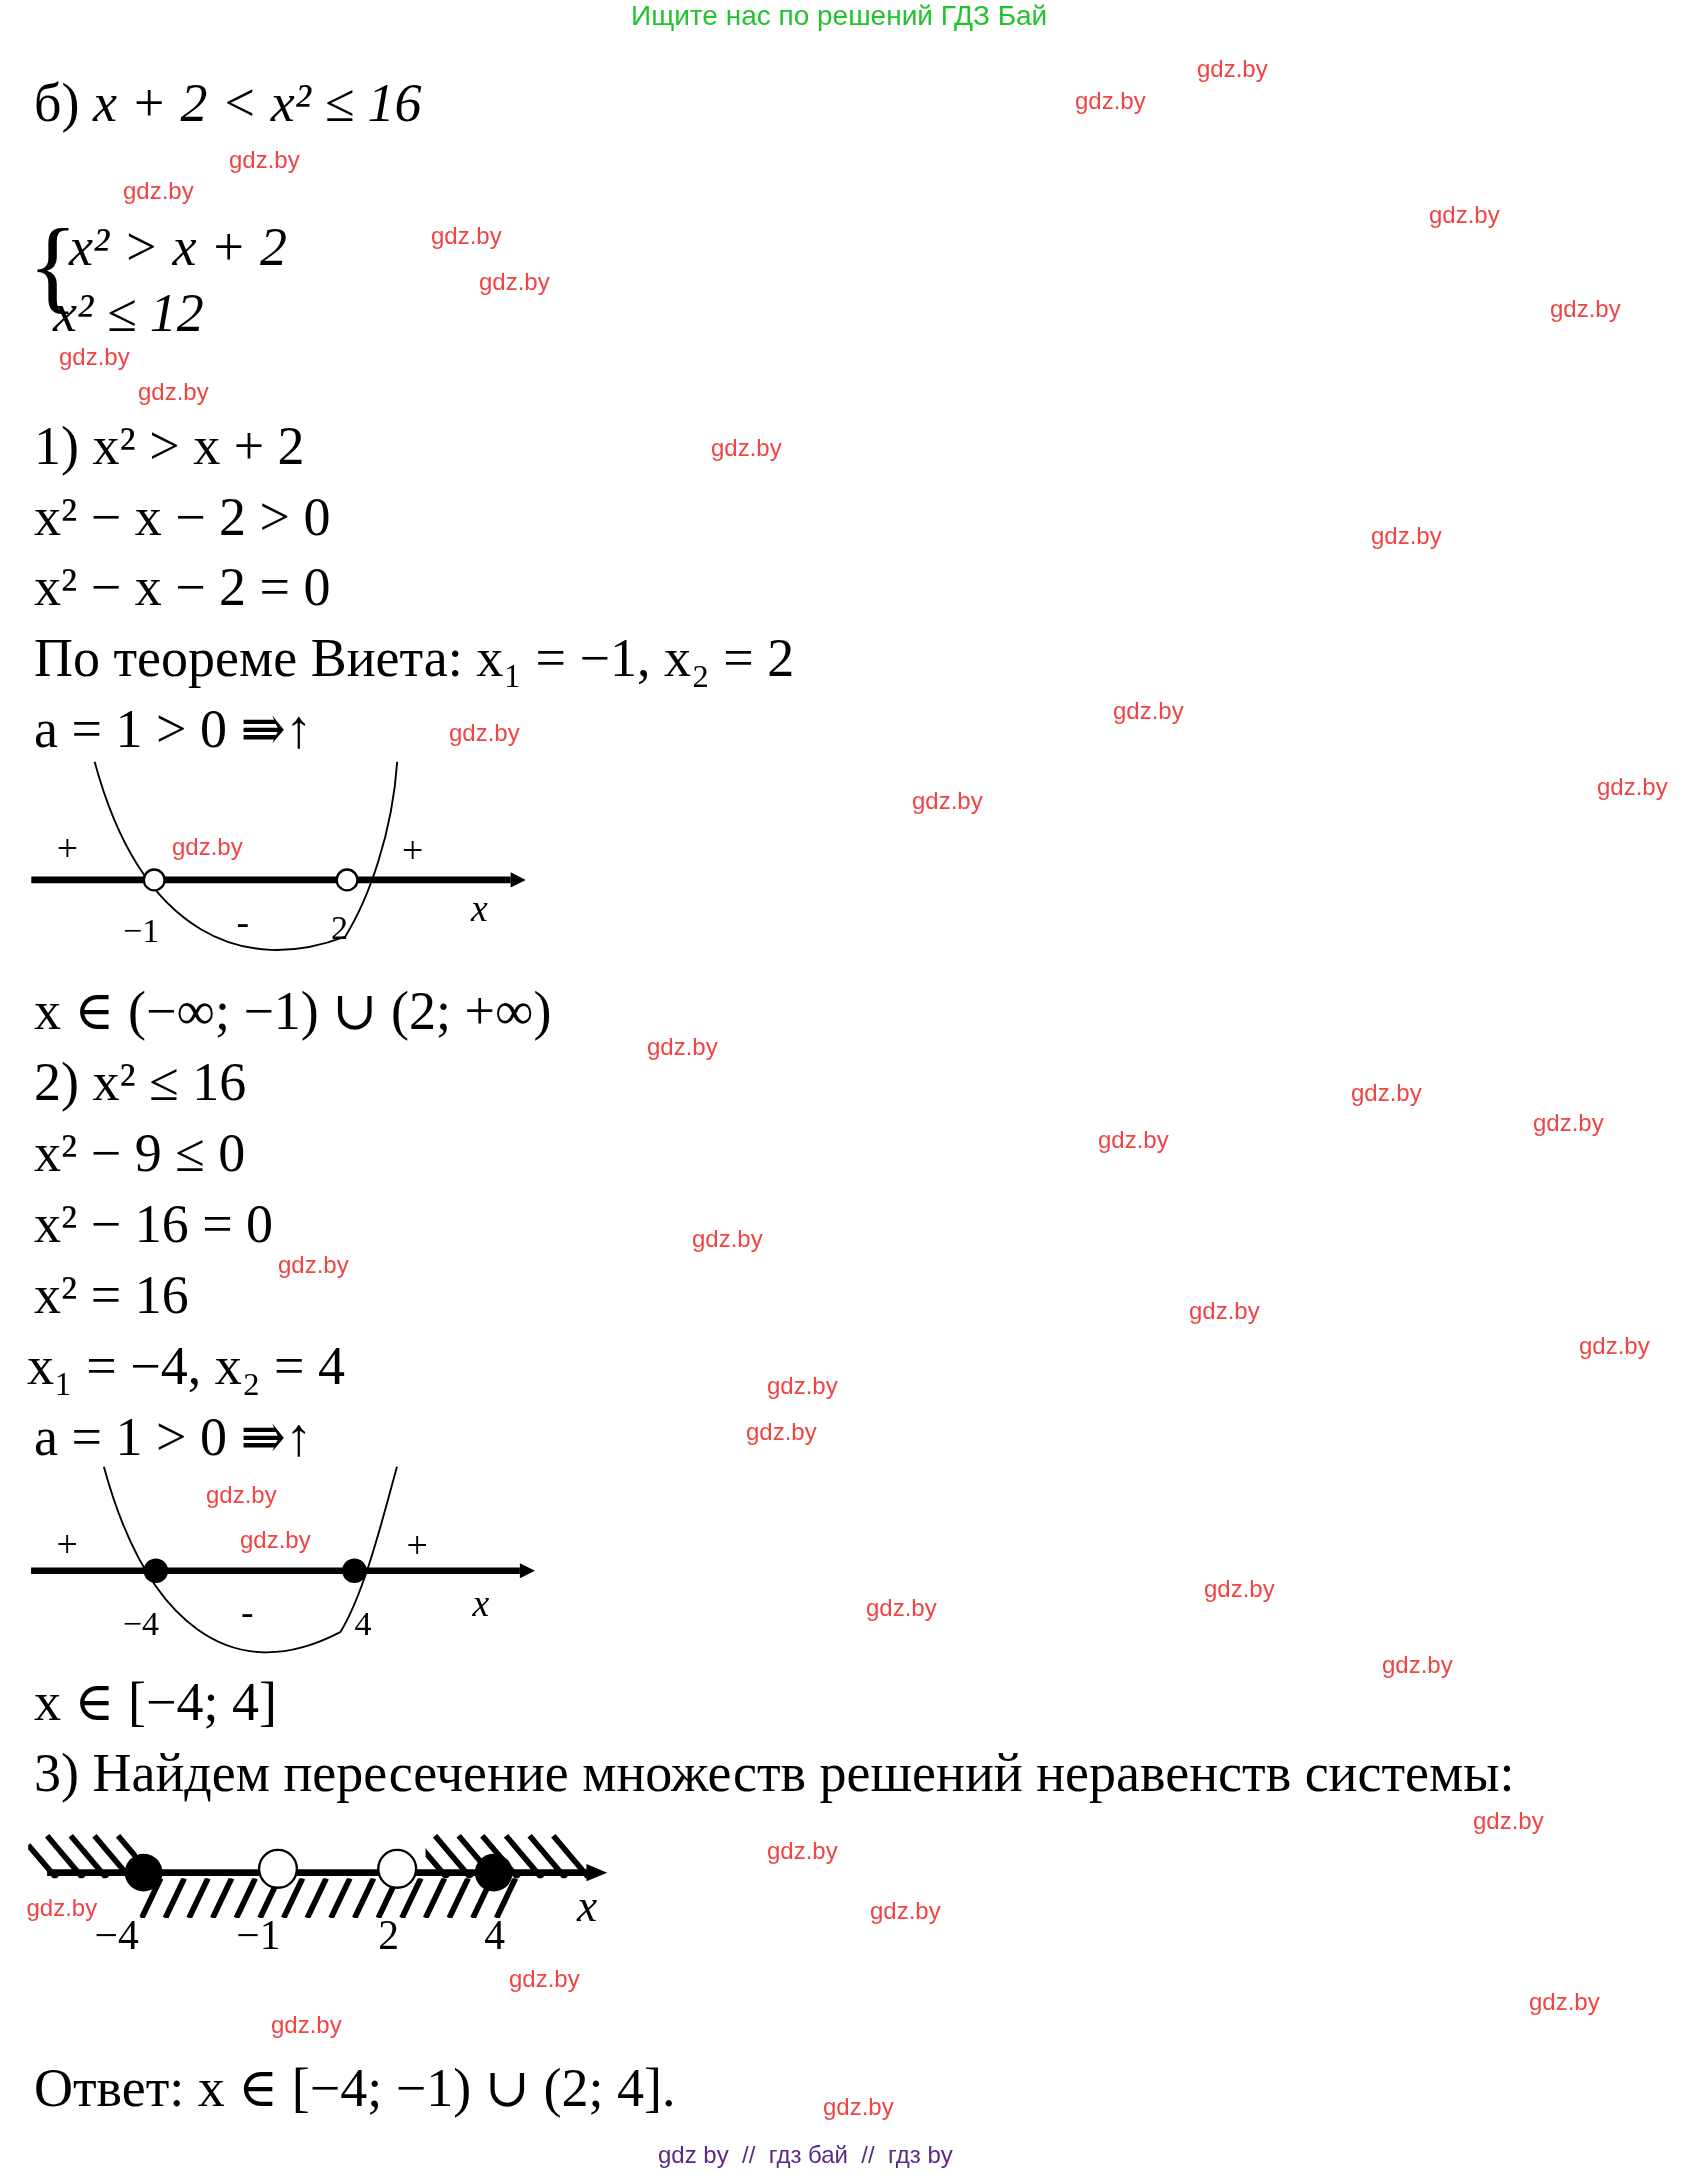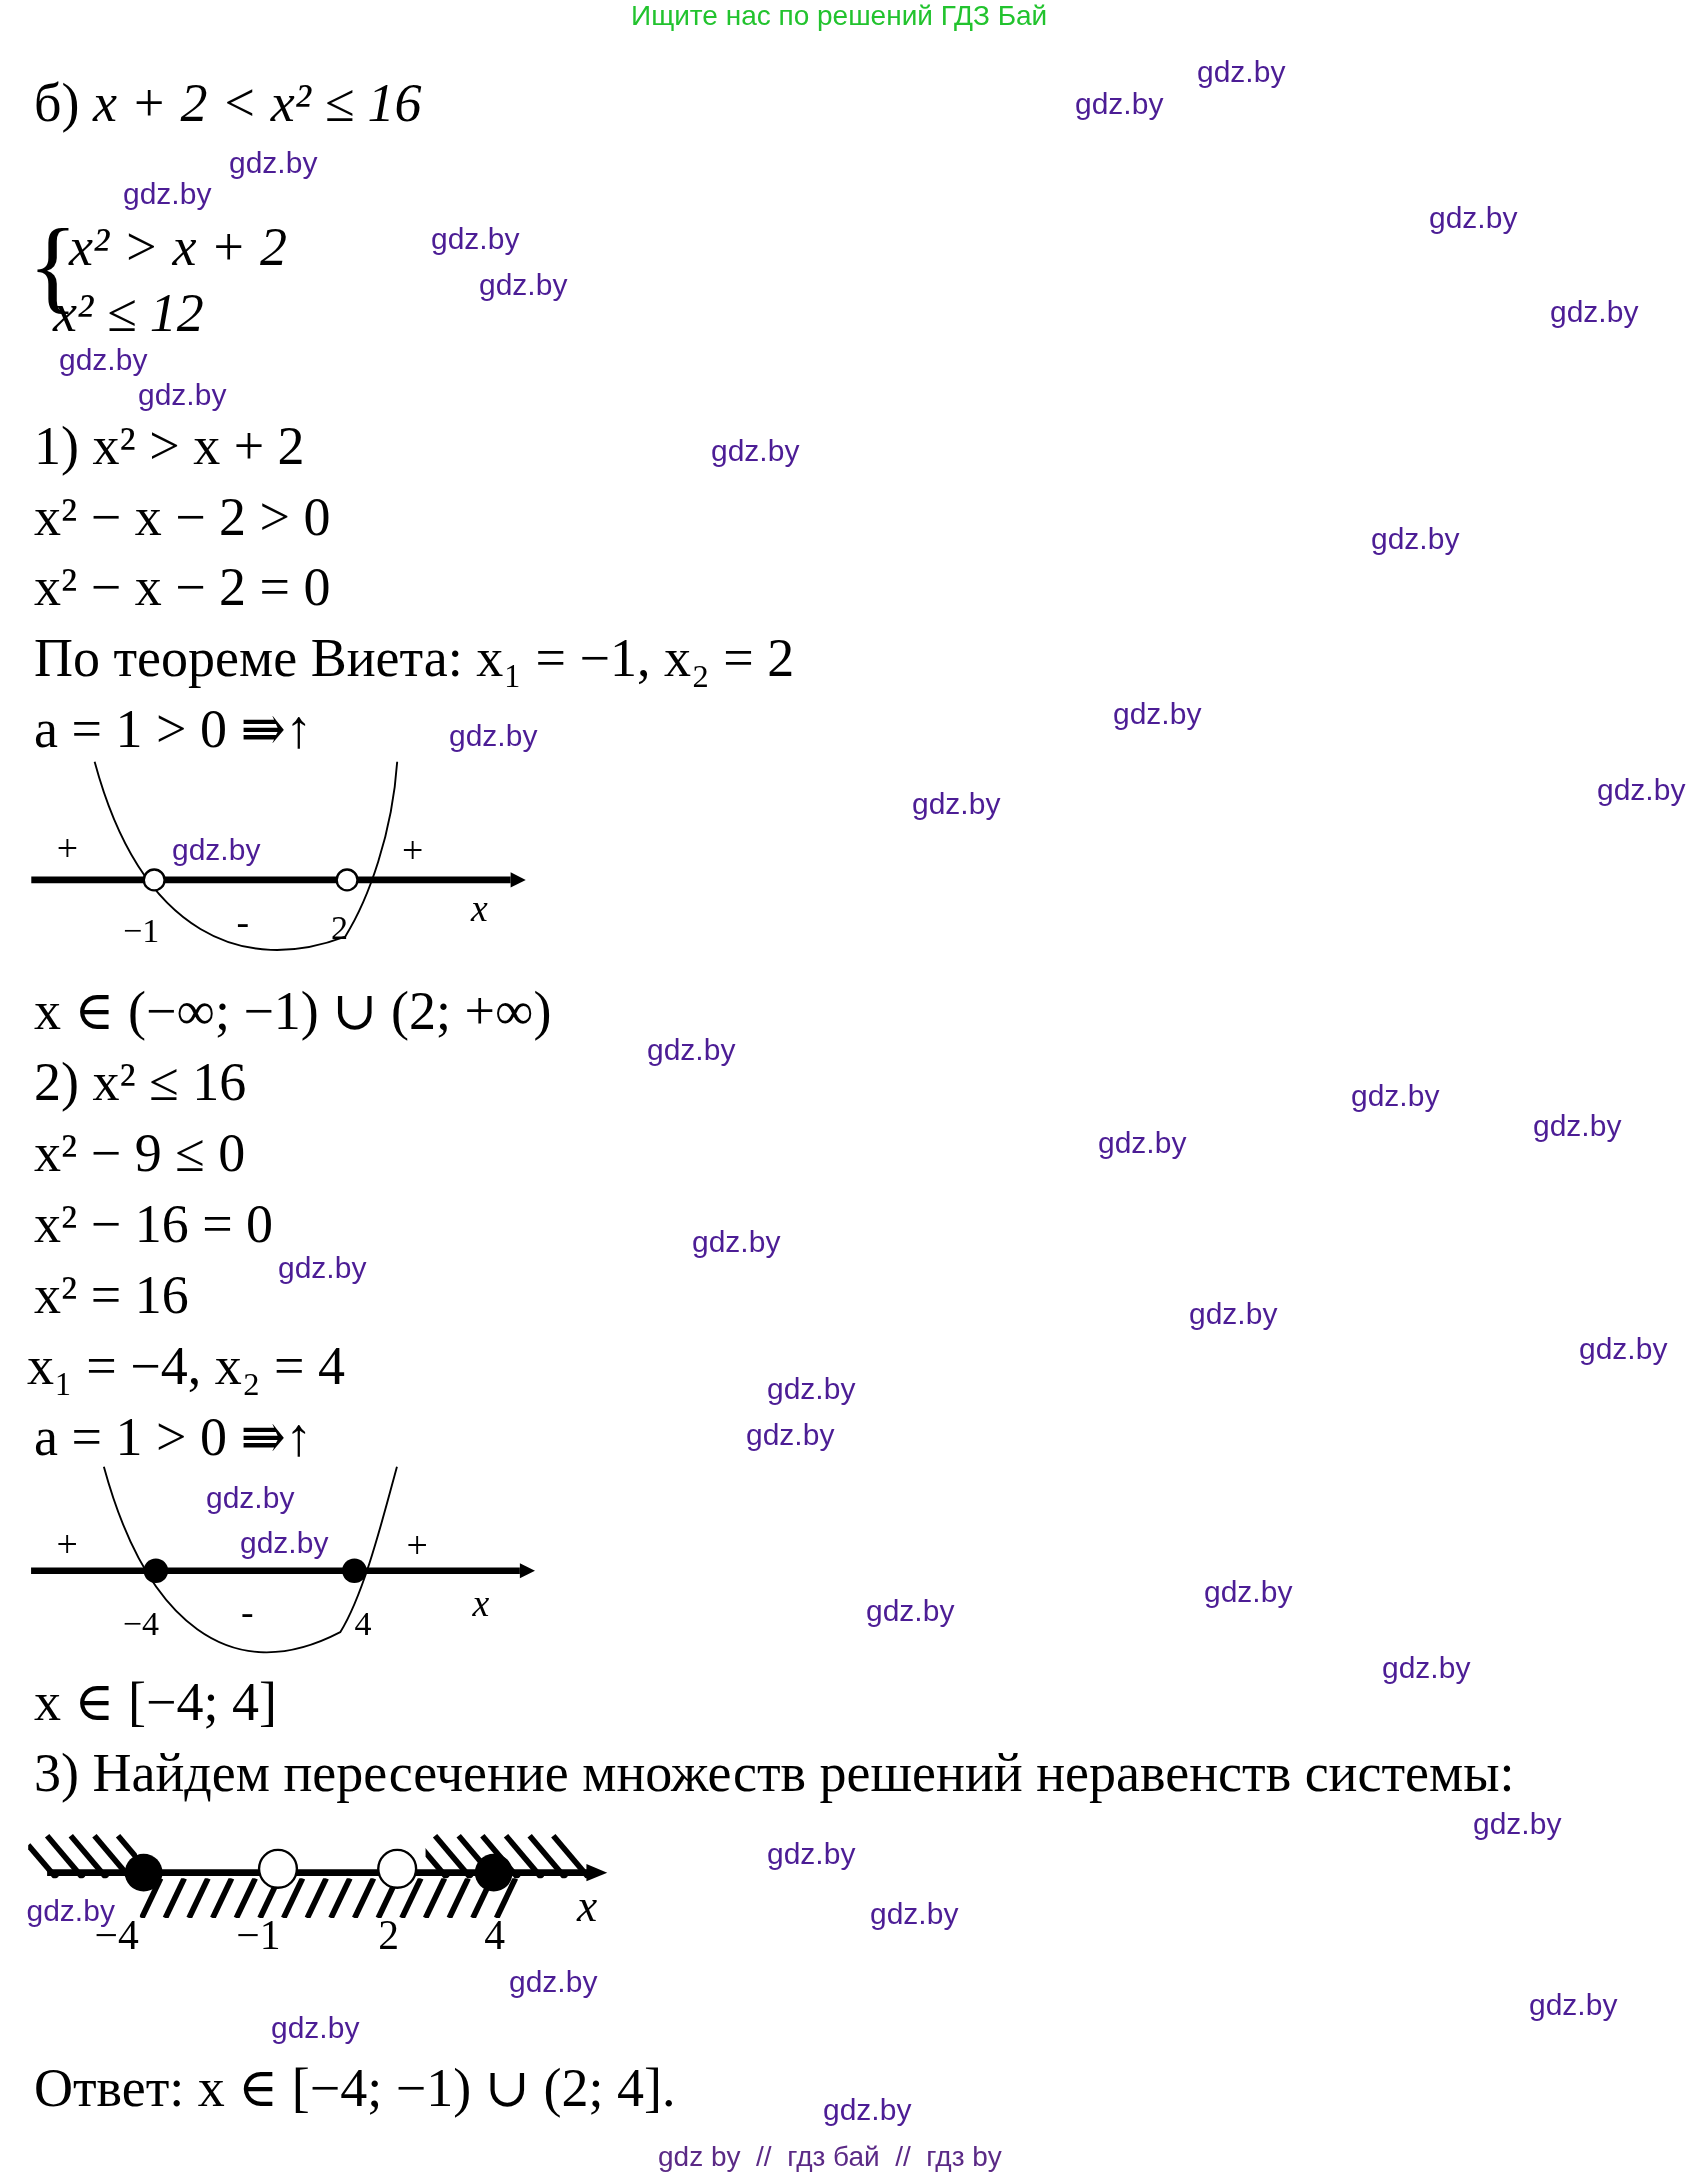--- a/index.html
+++ b/index.html
@@ -1,21 +1,21 @@
 <!DOCTYPE html>
 <html style="font-size:15px"><head>
 <meta charset="utf-8">
 <style>
   html, body { margin:0; padding:0; background:#ffffff; }
   body { width:1696px; height:2179px; position:relative; overflow:hidden;
          font-family:"DejaVu Serif", "Liberation Serif", serif; color:#000; }
   .abs { position:absolute; white-space:nowrap; }
   .header-link { font-family:"Liberation Sans", sans-serif; color:#22c32e; font-size:28px; }
-  .footer-link { font-family:"Liberation Sans", sans-serif; color:#5b2a86; font-size:28px; }
-  .wm { font-family:"Liberation Sans", sans-serif; font-size:30px; color:#4c1d95; }
+  .footer-link { font-family:"Liberation Sans", sans-serif; color:#5b2a86; font-size:24px; }
+  .wm { font-family:"Liberation Sans", sans-serif; font-size:24px; color:#ef4444; }
   .math { font-family:"Liberation Serif", "DejaVu Serif", serif; font-size:54px; line-height:1; }
   .math i { font-style:italic; }
   .brace { font-family:"Liberation Serif", serif; font-size:104px; line-height:1; }
   svg text { font-family:"Liberation Serif", serif; }
 </style>
 </head>
 <body>
 
 <div class="abs header-link" style="left:631px; top:0px;">Ищите нас по решений ГДЗ Бай</div>
 

